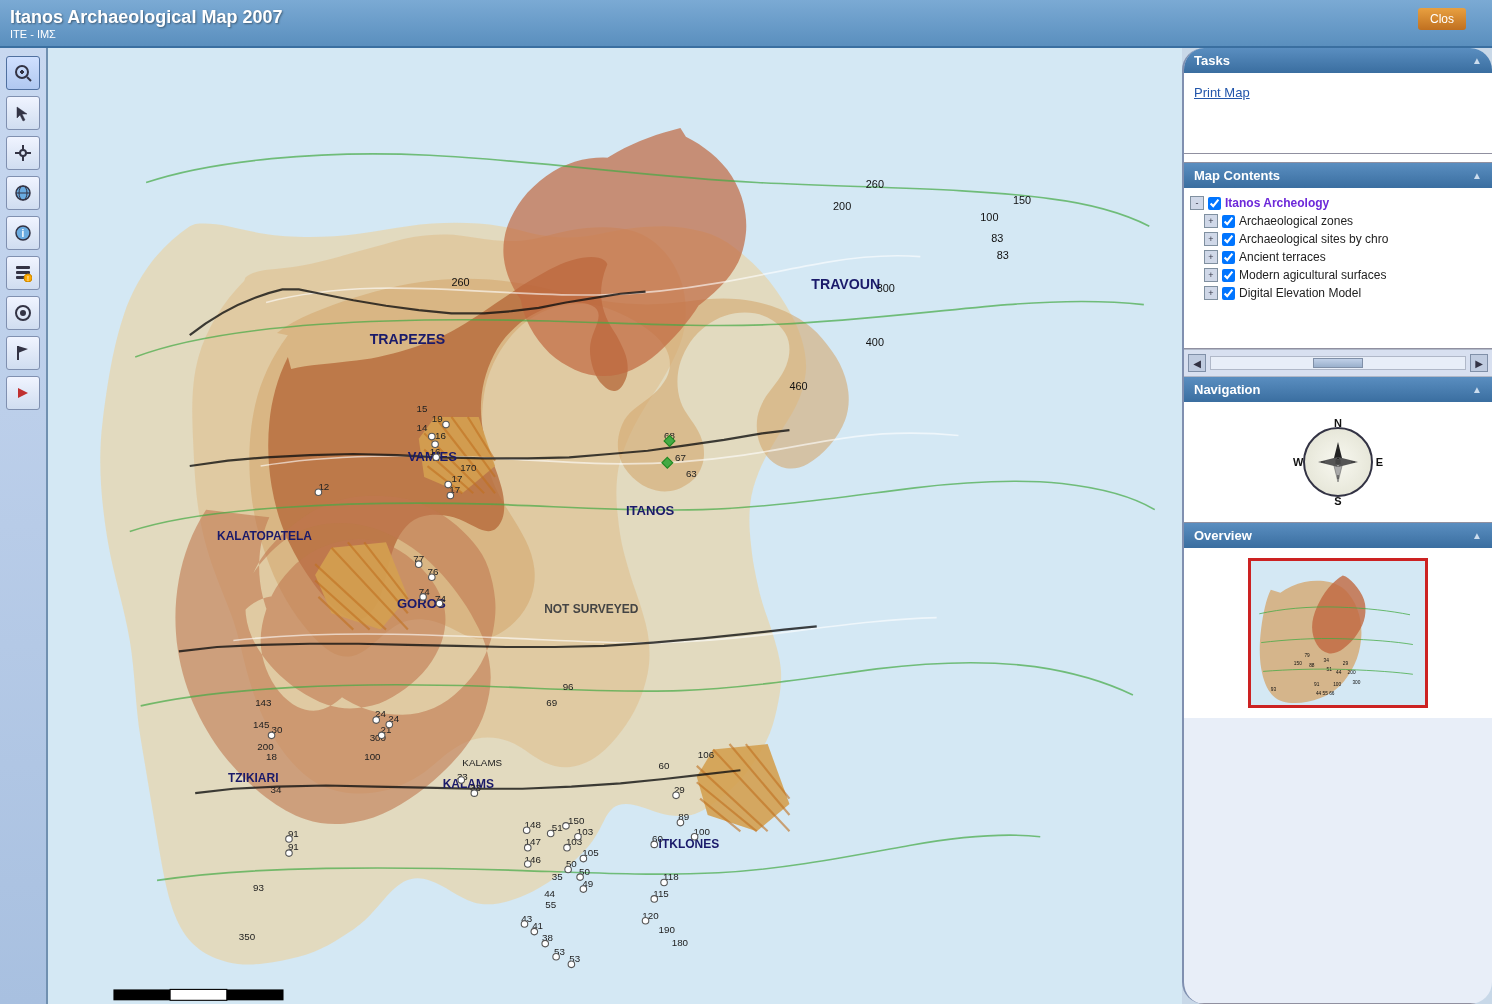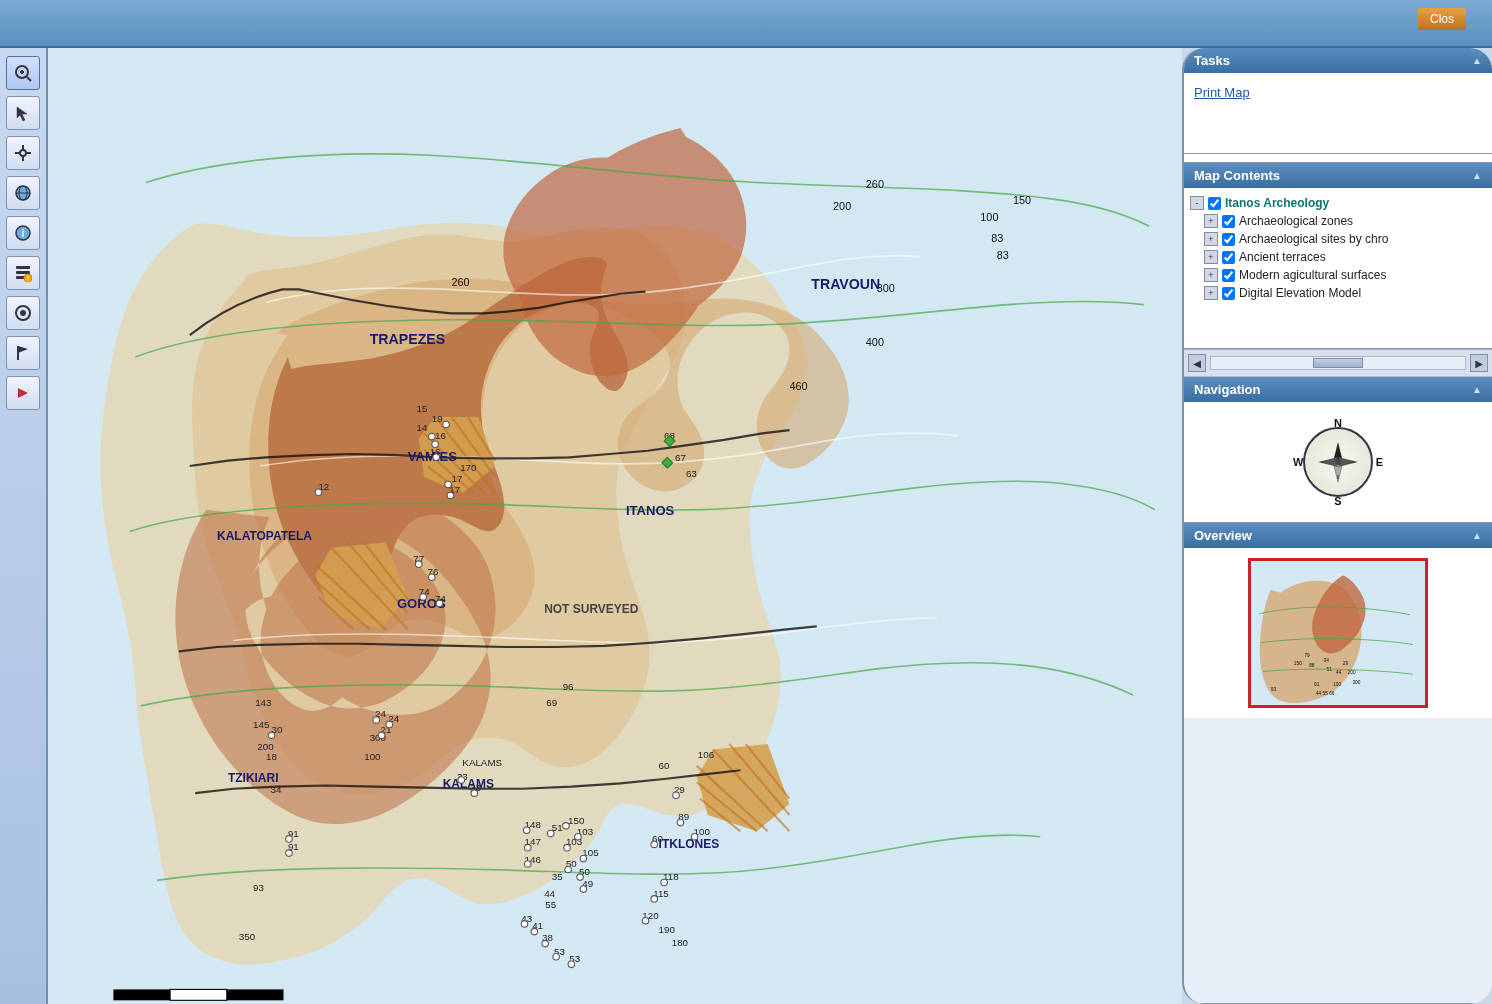--- a/index.html
+++ b/index.html
@@ -134,21 +134,21 @@
     .layer-row.indent1 { padding-left: 16px; }
     .expand-btn {
       width: 14px; height: 14px;
       background: #d0d8e8;
       border: 1px solid #8090a0;
       display: inline-flex; align-items: center; justify-content: center;
       font-size: 9px; cursor: pointer; color: #334; flex-shrink: 0;
     }
     .layer-checkbox { width: 13px; height: 13px; cursor: pointer; flex-shrink: 0; }
     .layer-name { color: #222; font-size: 12px; white-space: nowrap; overflow: hidden; text-overflow: ellipsis; }
-    .layer-name.group { font-weight: bold; color: #0f766e; text-align: right; }
+    .layer-name.group { font-weight: bold; color: #6d28d9; text-align: right; }
 
     
     #scroll-bar-area {
       background: #d8e0f0;
       padding: 4px;
       display: flex;
       align-items: center;
       gap: 4px;
       border-top: 1px solid #b0b8c8;
       border-bottom: 1px solid #b0b8c8;
@@ -218,20 +218,24 @@
       border: 3px solid #cc2222;
       position: relative;
       overflow: hidden;
     }
     .overview-svg { width: 100%; height: 100%; }
   </style>
 </head>
 <body>
 
 <div id="header">
+  <div id="header-title">
+    <h1>Itanos Archaeological Map 2007</h1>
+    <p>ITE - ΙΜΣ</p>
+  </div>
   <button id="close-btn">Clos</button>
 </div>
 
 <div id="main-layout">
 
   <div id="toolbar">
     <div class="tool-btn active" title="Zoom In">
       <svg width="18" height="18" viewBox="0 0 18 18">
         <circle cx="8" cy="8" r="6" fill="none" stroke="#334" stroke-width="2"></circle>
         <line x1="6" y1="8" x2="10" y2="8" stroke="#334" stroke-width="2"></line>

